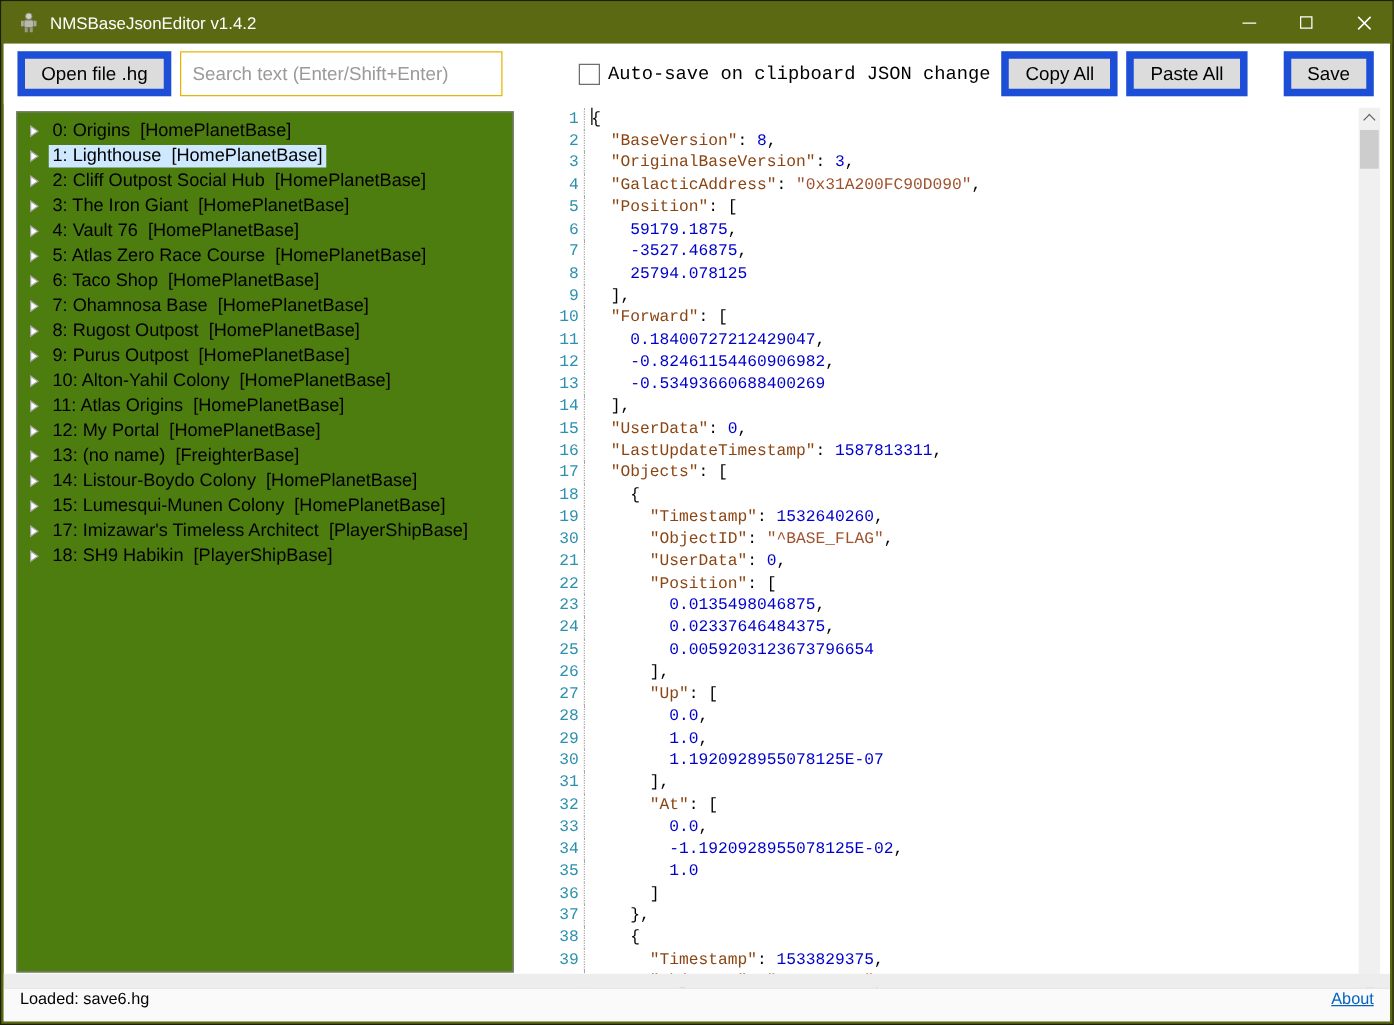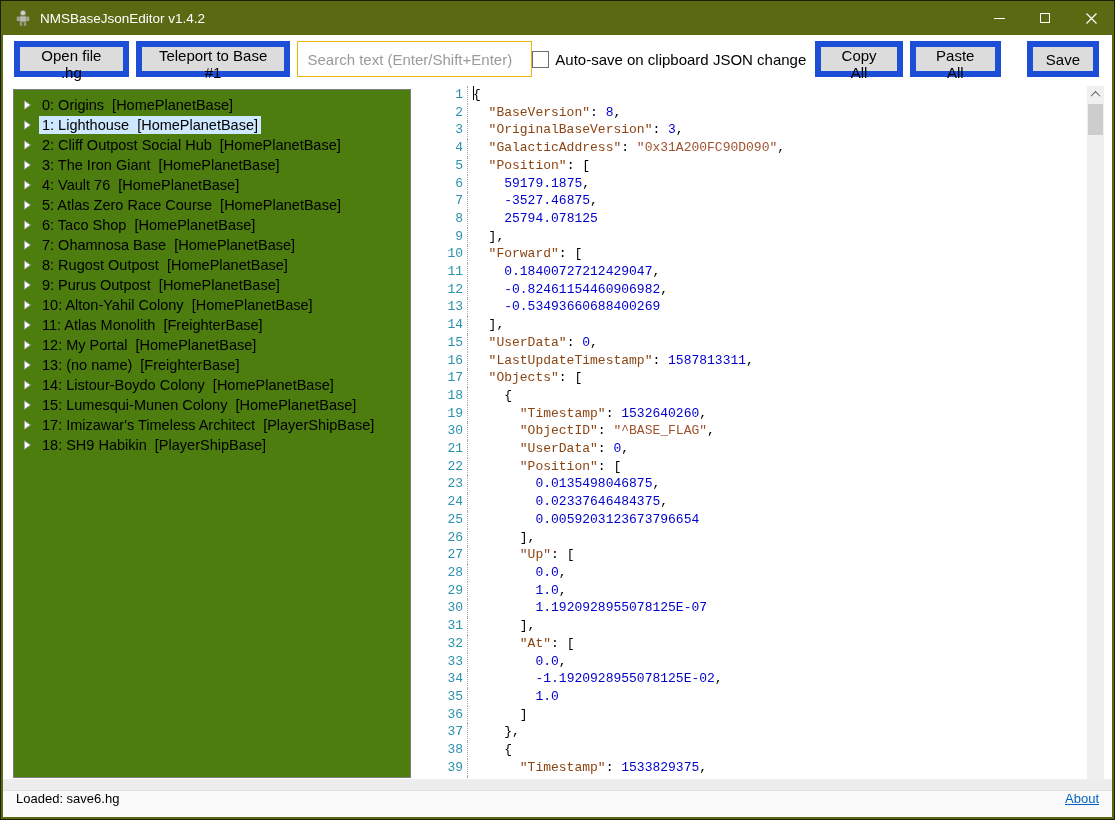--- a/index.html
+++ b/index.html
@@ -26,21 +26,21 @@
   .toolbar { position:absolute; left:0; top:0; width:100%; height:48px;
              display:flex; align-items:center; background:#ffffff; padding:0 13px 0 11px; }
   .btn { height:36px; background:#dcdcdc; border:6px solid #1d4ed8; color:#000;
          font-family:"Liberation Sans",sans-serif; font-size:15px; padding:0 13px; cursor:default; }
   .btn + .btn { margin-left:7px; }
   .search-box { height:36px; width:258px; margin-left:7px; border:1px solid #eab308;
                 font-size:15px; padding:0 9px; color:#000; outline:none; }
   .search-box::placeholder { color:#9a9a9a; }
   .autosave { display:flex; align-items:center; margin-left:auto; }
   .checkbox { width:17px; height:17px; background:#fff; border:1px solid #6e6e6e; flex:0 0 auto; }
-  .autosave-label { font-size:15px; color:#000; margin-left:6px; margin-right:9px; white-space:pre; }
+  .autosave-label { font-size:15px; color:#000; margin-left:6px; margin-right:9px; white-space:pre;font-family:Liberation Mono, monospace; }
   .gap-save { width:29px; }
 
   
   .tree { position:absolute; left:10px; top:54px; width:398px; height:689px;
           background:#4d7c0f; border:1px solid #7c7c7c; overflow:hidden; padding-top:5px; }
   .tree-row { height:20px; display:flex; align-items:center; padding-left:9px; white-space:pre; }
   .expander { width:9px; height:10px; margin-right:7px; flex:0 0 auto; }
   .tree-label { font-size:14.5px; color:#000; white-space:pre; padding:1px 3px; }
   .tree-row.selected .tree-label { background:#cde8ff; }
 
@@ -101,21 +101,20 @@
           <path d="M1.5 1.5 L11.5 11.5 M11.5 1.5 L1.5 11.5" stroke="#fff" stroke-width="1.2"></path>
         </svg>
       </div>
     </div>
   </div>
 
   <div class="client">
 
     <div class="toolbar">
       <button class="btn">Open file .hg</button>
-      <button class="btn">Teleport to Base #1</button>
       <input class="search-box" type="text" placeholder="Search text (Enter/Shift+Enter)" style="">
       <div class="autosave">
         <span class="checkbox"></span>
         <span class="autosave-label">Auto-save on clipboard JSON change</span>
       </div>
       <button class="btn">Copy All</button>
       <button class="btn">Paste All</button>
       <span class="gap-save"></span>
       <button class="btn">Save</button>
     </div>
@@ -149,21 +148,21 @@
             <path d="M1.5 0.9 L7.4 5 L1.5 9.1 Z" fill="#ffffff" stroke="#a6a6a6" stroke-width="1"></path>
           </svg><span class="tree-label">8: Rugost Outpost  [HomePlanetBase]</span></div>
         <div class="tree-row"><svg class="expander" viewBox="0 0 9 10">
             <path d="M1.5 0.9 L7.4 5 L1.5 9.1 Z" fill="#ffffff" stroke="#a6a6a6" stroke-width="1"></path>
           </svg><span class="tree-label">9: Purus Outpost  [HomePlanetBase]</span></div>
         <div class="tree-row"><svg class="expander" viewBox="0 0 9 10">
             <path d="M1.5 0.9 L7.4 5 L1.5 9.1 Z" fill="#ffffff" stroke="#a6a6a6" stroke-width="1"></path>
           </svg><span class="tree-label">10: Alton-Yahil Colony  [HomePlanetBase]</span></div>
         <div class="tree-row"><svg class="expander" viewBox="0 0 9 10">
             <path d="M1.5 0.9 L7.4 5 L1.5 9.1 Z" fill="#ffffff" stroke="#a6a6a6" stroke-width="1"></path>
-          </svg><span class="tree-label">11: Atlas Monolith  [FreighterBase]</span></div>
+          </svg><span class="tree-label">11: Atlas Origins  [HomePlanetBase]</span></div>
         <div class="tree-row"><svg class="expander" viewBox="0 0 9 10">
             <path d="M1.5 0.9 L7.4 5 L1.5 9.1 Z" fill="#ffffff" stroke="#a6a6a6" stroke-width="1"></path>
           </svg><span class="tree-label">12: My Portal  [HomePlanetBase]</span></div>
         <div class="tree-row"><svg class="expander" viewBox="0 0 9 10">
             <path d="M1.5 0.9 L7.4 5 L1.5 9.1 Z" fill="#ffffff" stroke="#a6a6a6" stroke-width="1"></path>
           </svg><span class="tree-label">13: (no name)  [FreighterBase]</span></div>
         <div class="tree-row"><svg class="expander" viewBox="0 0 9 10">
             <path d="M1.5 0.9 L7.4 5 L1.5 9.1 Z" fill="#ffffff" stroke="#a6a6a6" stroke-width="1"></path>
           </svg><span class="tree-label">14: Listour-Boydo Colony  [HomePlanetBase]</span></div>
         <div class="tree-row"><svg class="expander" viewBox="0 0 9 10">

